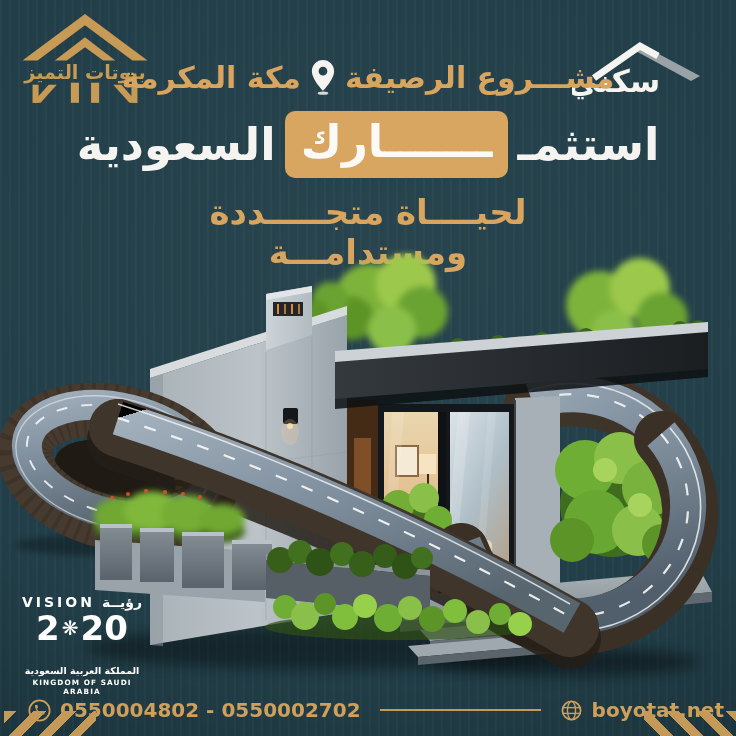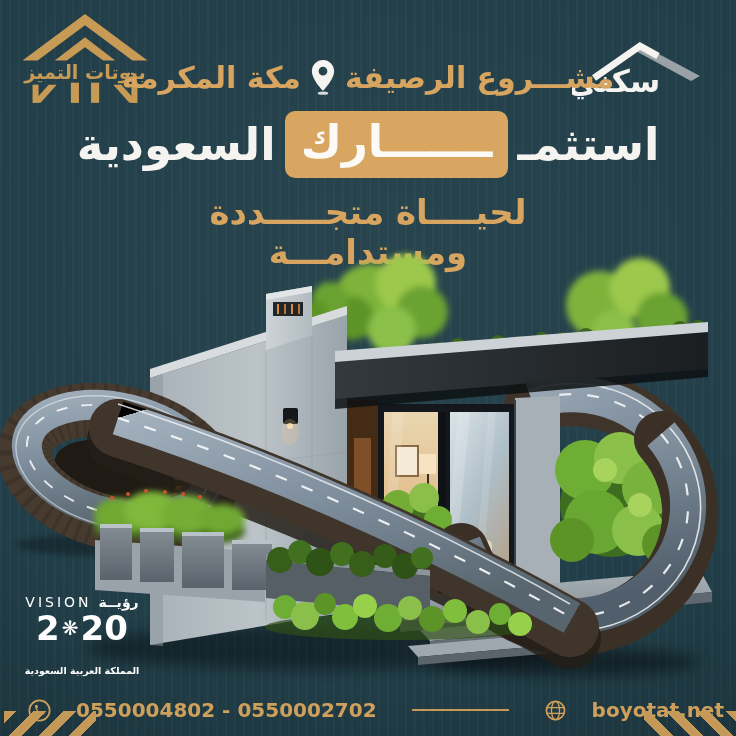--- a/index.html
+++ b/index.html
@@ -21,29 +21,29 @@
   .pin{width:26px;height:36px;flex:0 0 auto;margin-top:-2px;}
   .h-line2{direction:rtl;display:flex;justify-content:center;align-items:center;margin-top:16px;
     color:#f5f4f0;font-size:45px;font-weight:bold;line-height:1;}
   .hl-box{display:inline-block;background:#d9a661;border-radius:10px;padding:8px 16px 14px;margin:0 9px;color:#fbfaf7;}
   .h-line3{direction:rtl;margin-top:14px;color:#d8a560;font-size:34px;font-weight:bold;}
   
   .scene{position:absolute;left:0;top:0;width:736px;height:736px;}
   
   .vision{position:absolute;left:14px;top:594px;width:136px;color:#fff;text-align:center;}
   .v-row1{display:flex;justify-content:center;align-items:baseline;gap:7px;font-size:14px;}
-  .v-en{letter-spacing:3px;font-weight:400;}
+  .v-en{letter-spacing:3px;font-weight:700;}
   .v-ar{font-weight:bold;}
   .v-row2{display:flex;justify-content:center;align-items:center;font-size:34px;font-weight:bold;line-height:1;margin-top:1px;}
   .v-emblem{font-size:20px;margin:0 2px;}
   .v-row3{font-size:9.5px;margin-top:20px;font-weight:bold;}
   .v-row4{font-size:7.3px;letter-spacing:1.1px;margin-top:2px;font-weight:bold;}
   
   .footer{position:absolute;left:0;right:0;bottom:14px;display:flex;align-items:center;
-    padding:0 12px 0 28px;color:#cfa05c;font-size:20px;font-weight:bold;gap:25px;}
+    padding:0 12px 0 28px;color:#cfa05c;font-size:20px;font-weight:bold;gap:9px;}
   .f-icon{width:23px;height:23px;flex:0 0 auto;}
   .f-line{flex:1 1 auto;height:2px;background:#c59a58;margin:0 10px;}
   .phones{white-space:nowrap;}
   .website{white-space:nowrap;}
   .corner-l{position:absolute;left:4px;bottom:0;width:92px;height:25px;
     background:repeating-linear-gradient(135deg,#c59a58 0 9px,rgba(0,0,0,0) 9px 21px);}
   .corner-r{position:absolute;right:0;bottom:0;width:92px;height:25px;
     background:repeating-linear-gradient(45deg,rgba(0,0,0,0) 0 12px,#c59a58 12px 21px);}
   svg text{font-family:"DejaVu Sans","Liberation Sans",sans-serif;}
 </style>
@@ -390,20 +390,21 @@
     <div class="v-row1">
       <span class="v-en">VISION</span>
       <span class="v-ar">رؤيــة</span>
     </div>
     <div class="v-row2">
       <span>2</span>
       <span class="v-emblem">❋</span>
       <span>20</span>
     </div>
     <div class="v-row3">المملكة العربية السعودية</div>
+    <div class="v-row4">KINGDOM OF SAUDI ARABIA</div>
   </div>
 
   <div class="footer">
     <svg class="f-icon" viewBox="0 0 24 24">
       <circle cx="12" cy="12" r="10.6" fill="none" stroke="#cfa05c" stroke-width="1.8"></circle>
       <path d="M9.2 10.9c.9 1.8 2.4 3.3 4.2 4.2l1.4-1.4c.2-.2.5-.3.7-.2.8.3 1.6.4 2.4.4.4 0 .7.3.7.7v2.1c0 .4-.3.7-.7.7-6.6 0-11.9-5.3-11.9-11.9 0-.4.3-.7.7-.7h2.1c.4 0 .7.3.7.7 0 .8.1 1.6.4 2.4.1.2 0 .5-.2.7l-1.5 1.4z" fill="#cfa05c" transform="scale(0.78) translate(3.4 3.2)"></path>
     </svg>
     <span class="phones">0550004802 - 0550002702</span>
     <div class="f-line"></div>
     <svg class="f-icon" viewBox="0 0 24 24">

